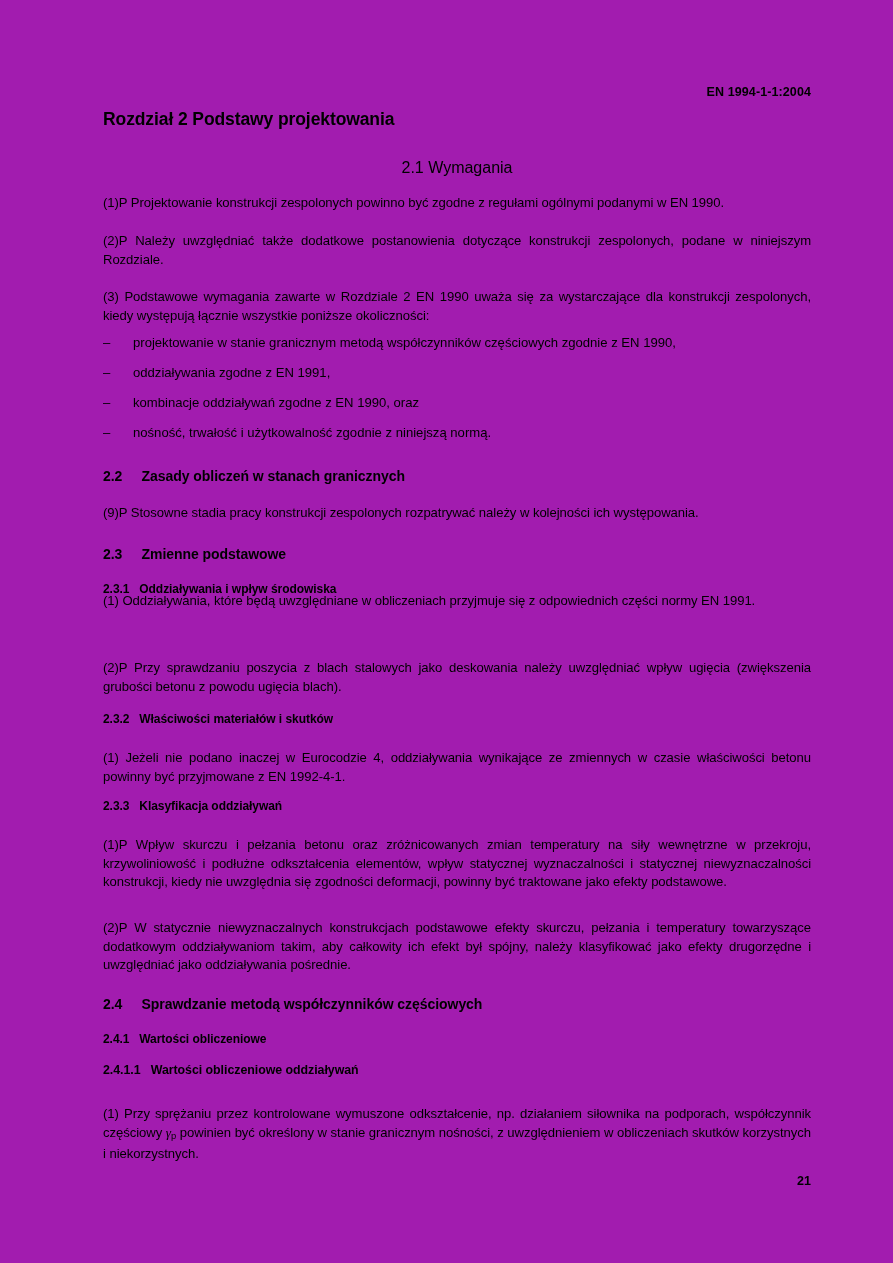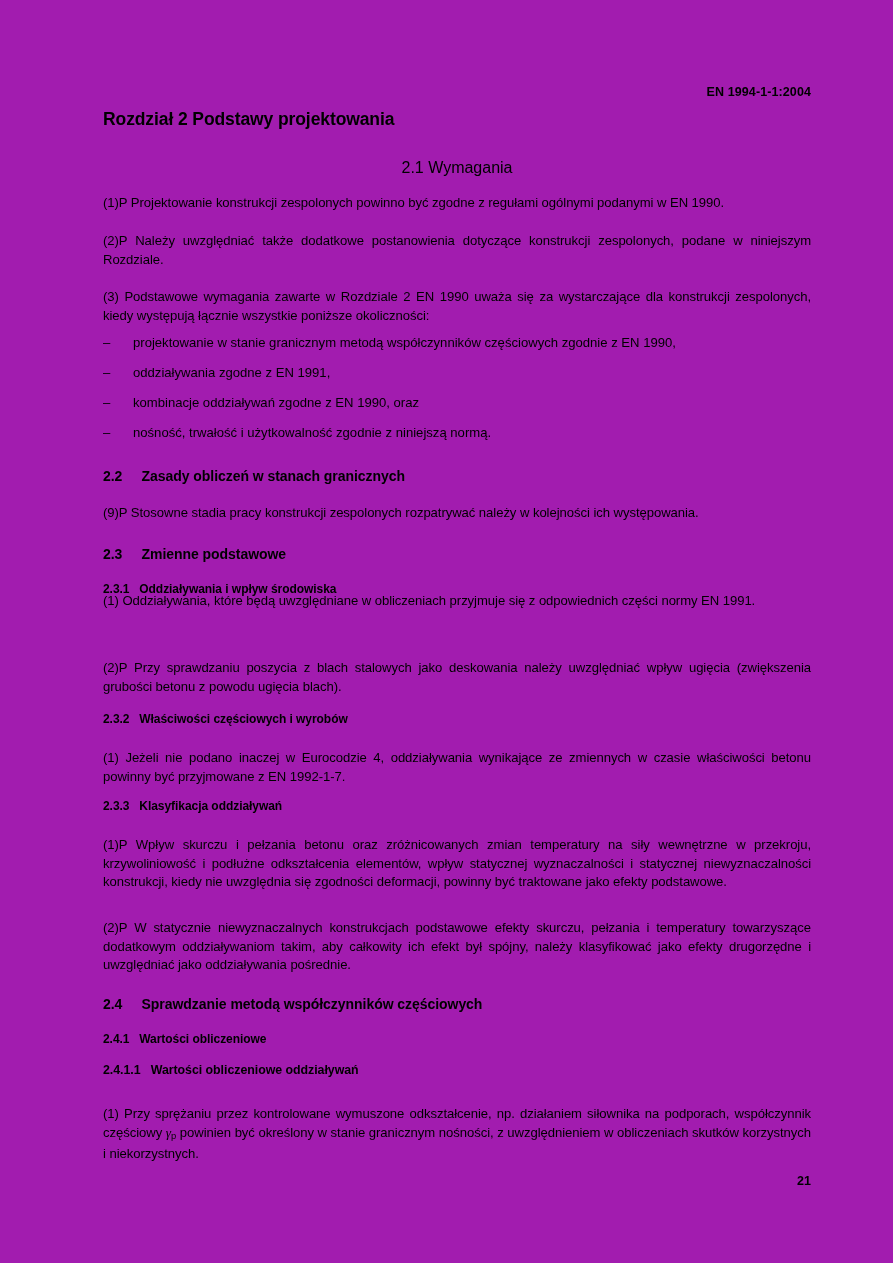--- a/index.html
+++ b/index.html
@@ -140,23 +140,23 @@
     <div class="blk para nojust" style="top:504px;">(9)P Stosowne stadia pracy konstrukcji zespolonych rozpatrywać należy w kolejności ich występowania.</div>
 
     <div class="blk h2" style="top:546px;">2.3     Zmienne podstawowe</div>
 
     <div class="blk h3" style="top:582px;">2.3.1   Oddziaływania i wpływ środowiska</div>
 
     <div class="blk para nojust" style="top:592px;">(1) Oddziaływania, które będą uwzględniane w obliczeniach przyjmuje się z odpowiednich części normy EN 1991.</div>
 
     <div class="blk para" style="top:659px;">(2)P Przy sprawdzaniu poszycia z blach stalowych jako deskowania należy uwzględniać wpływ ugięcia (zwiększenia grubości betonu z powodu ugięcia blach).</div>
 
-    <div class="blk h3" style="top:712px;">2.3.2   Właściwości częściowych i wyrobów</div>
+    <div class="blk h3" style="top:712px;">2.3.2   Właściwości materiałów i skutków</div>
 
-    <div class="blk para" style="top:749px;">(1) Jeżeli nie podano inaczej w Eurocodzie 4, oddziaływania wynikające ze zmiennych w czasie właściwości betonu powinny być przyjmowane z EN 1992-1-7.</div>
+    <div class="blk para" style="top:749px;">(1) Jeżeli nie podano inaczej w Eurocodzie 4, oddziaływania wynikające ze zmiennych w czasie właściwości betonu powinny być przyjmowane z EN 1992-4-1.</div>
 
     <div class="blk h3" style="top:799px;">2.3.3   Klasyfikacja oddziaływań</div>
 
     <div class="blk para" style="top:836px;">(1)P Wpływ skurczu i pełzania betonu oraz zróżnicowanych zmian temperatury na siły wewnętrzne w przekroju, krzywoliniowość i podłużne odkształcenia elementów, wpływ statycznej wyznaczalności i statycznej niewyznaczalności konstrukcji, kiedy nie uwzględnia się zgodności deformacji, powinny być traktowane jako efekty podstawowe.</div>
 
     <div class="blk para" style="top:919px;">(2)P W statycznie niewyznaczalnych konstrukcjach podstawowe efekty skurczu, pełzania i temperatury towarzyszące dodatkowym oddziaływaniom takim, aby całkowity ich efekt był spójny, należy klasyfikować jako efekty drugorzędne i uwzględniać jako oddziaływania pośrednie.</div>
 
     <div class="blk h2" style="top:996px;">2.4     Sprawdzanie metodą współczynników częściowych</div>
 
     <div class="blk h3" style="top:1032px;">2.4.1   Wartości obliczeniowe</div>

